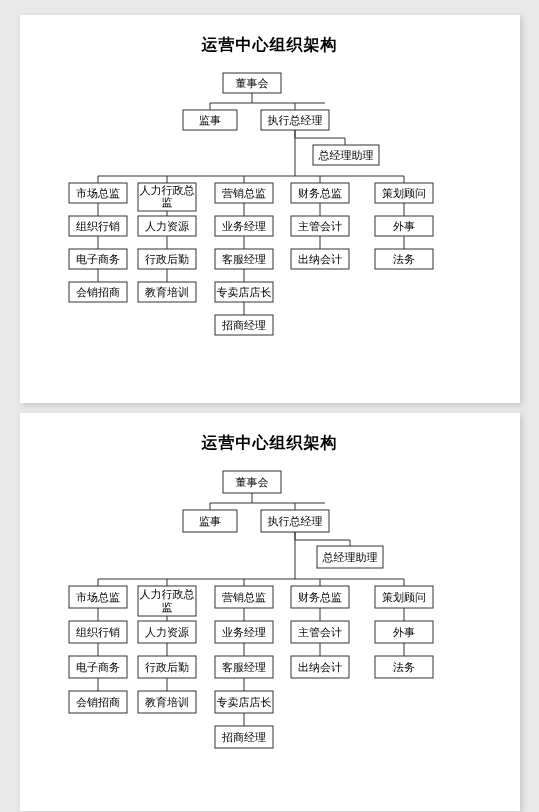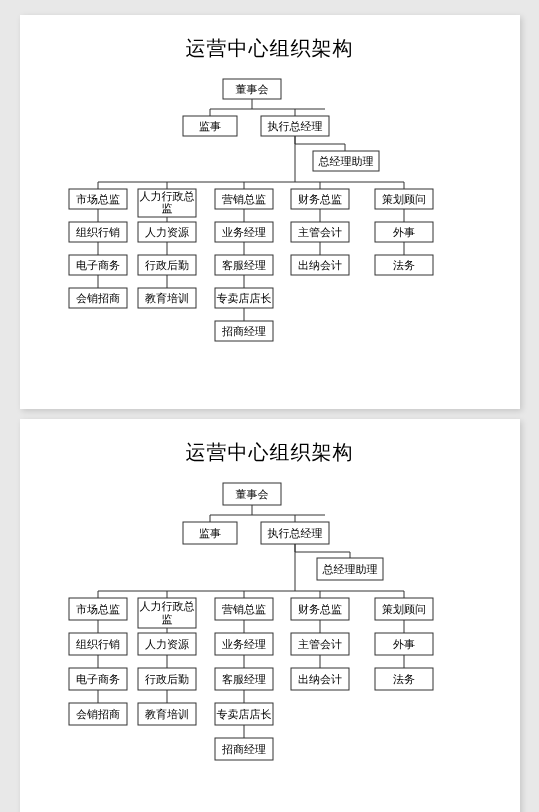--- a/index.html
+++ b/index.html
@@ -18,22 +18,22 @@
 
     .card {
       background: #fff;
       width: 500px;
       padding: 20px 15px 25px;
       box-shadow: 2px 2px 6px rgba(0,0,0,0.15);
     }
 
     .chart-title {
       text-align: center;
-      font-size: 20px;
-      font-weight: normal;
+      font-size: 16px;
+      font-weight: bold;
       margin-bottom: 12px;
       letter-spacing: 1px;
     }
   </style>
 </head>
 <body>
 
 <div class="card">
   <div class="chart-title">运营中心组织架构</div>
 

